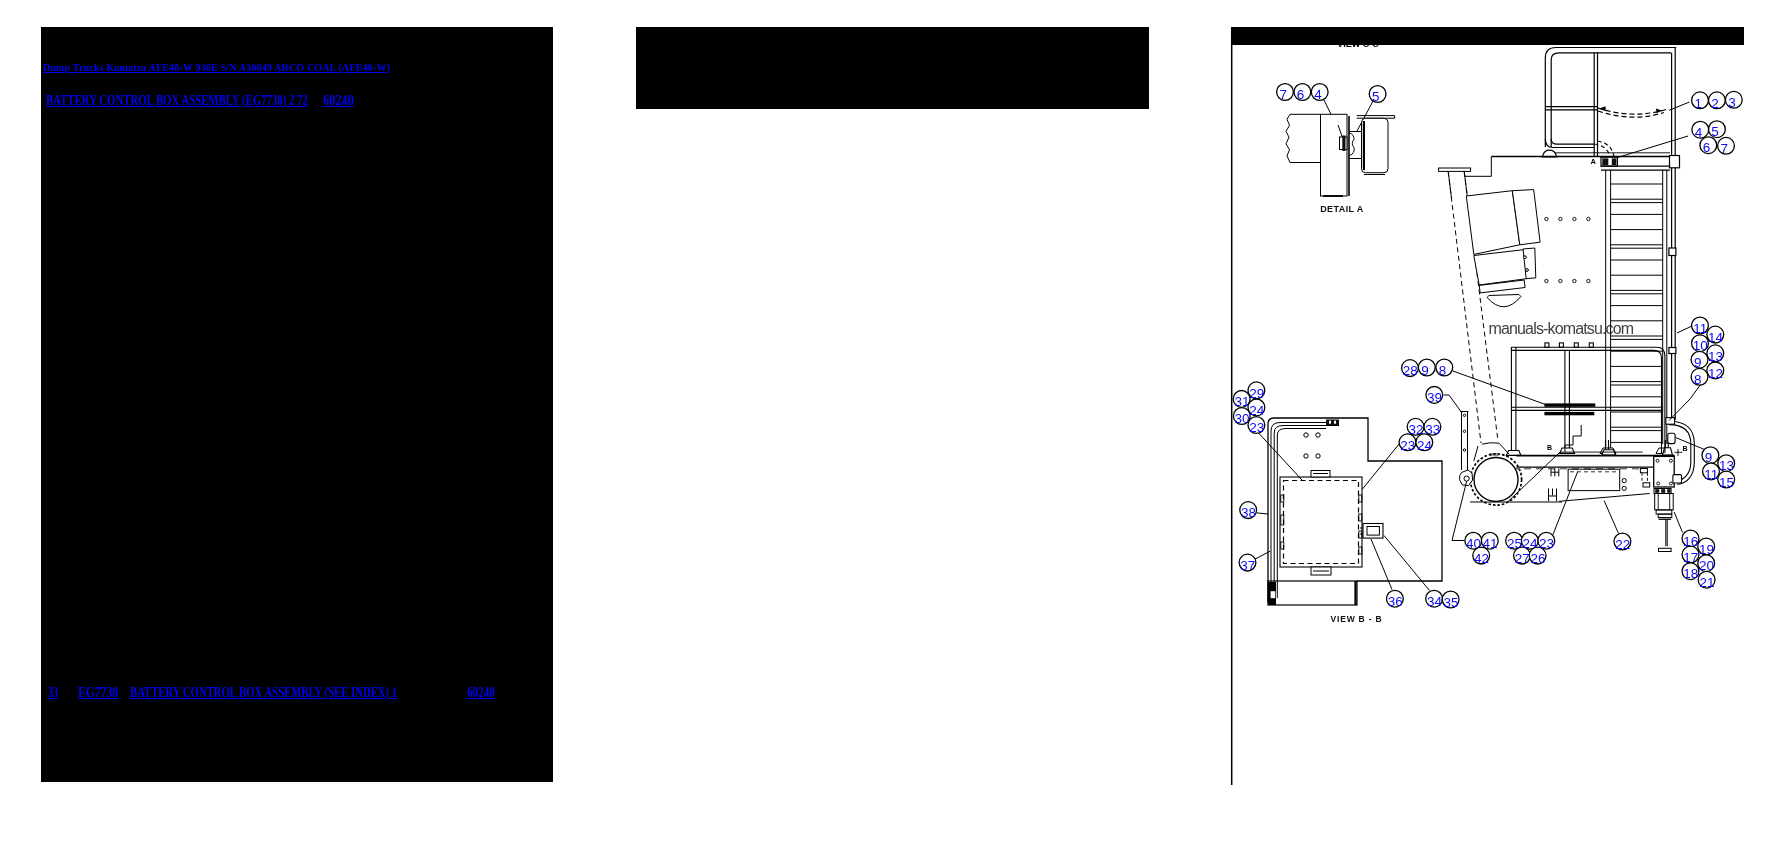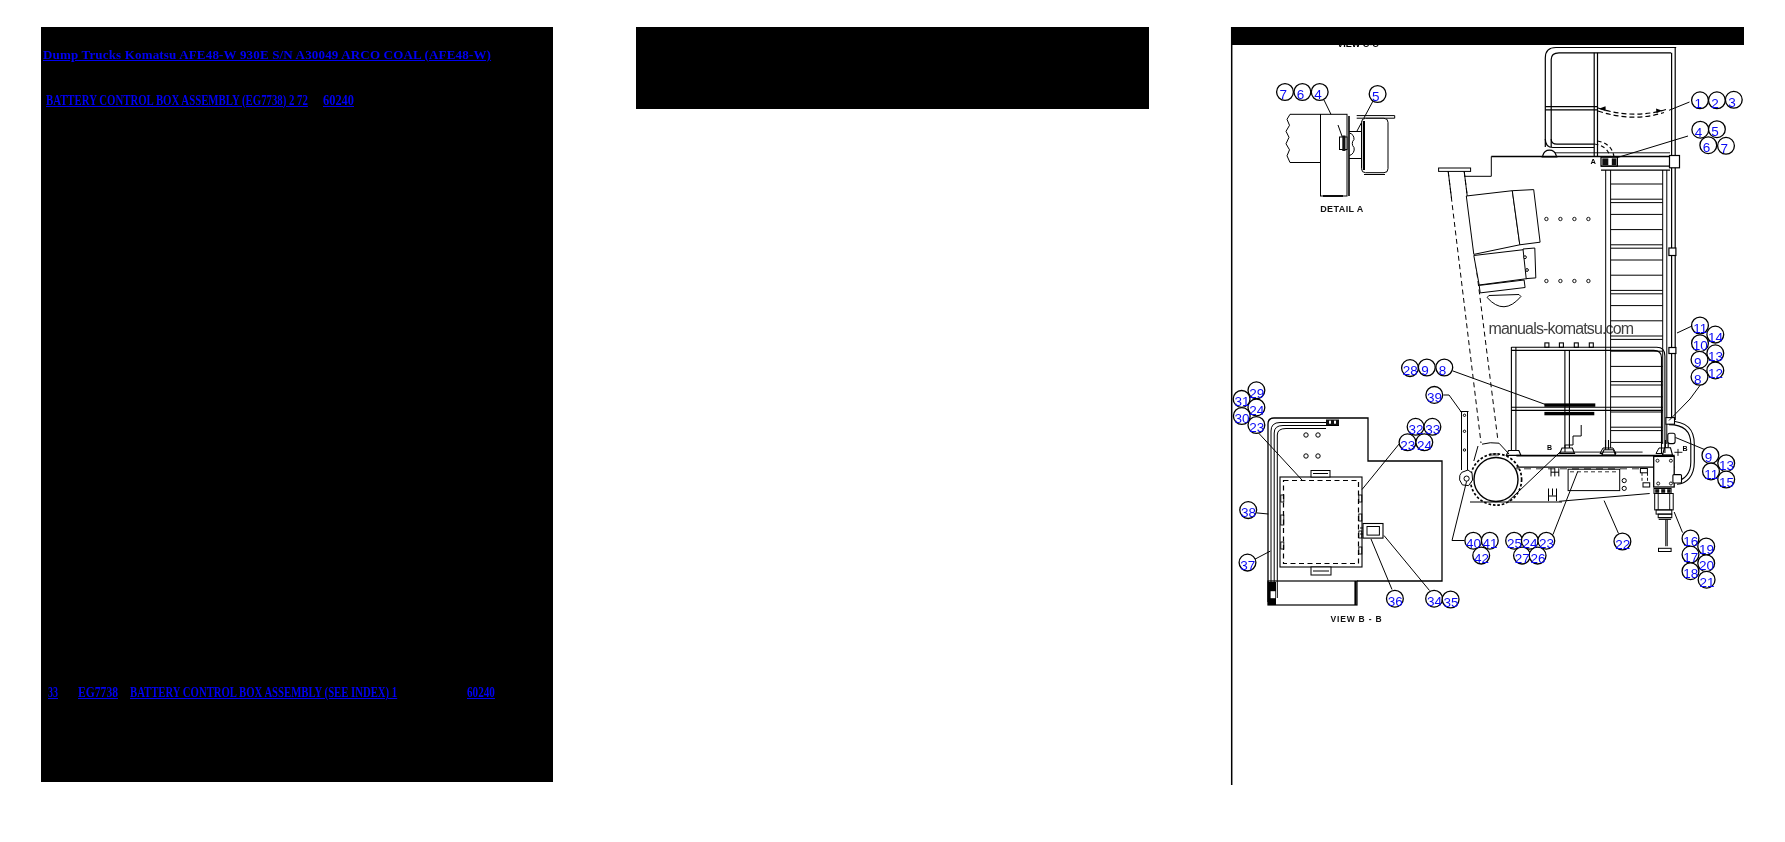--- a/index.html
+++ b/index.html
@@ -7,21 +7,21 @@
 .blk{position:absolute;background:#000;z-index:1}
 .lnk{position:absolute;z-index:3;color:#0000f2;font-family:"Liberation Serif",serif;font-weight:bold;white-space:pre;text-decoration:underline}
 svg{position:absolute;left:0;top:0;z-index:2}
 svg text{font-family:"Liberation Sans",sans-serif}
 .cn{font-size:13.5px;fill:#0a0af5}
 </style>
 </head>
 <body>
 <div class="blk" style="left:41px;top:27px;width:512px;height:755px"></div>
 <div class="blk" style="left:636px;top:27px;width:513px;height:82px"></div>
-<div class="lnk" style="left:43px;top:47px;font-size:13px;letter-spacing:0.17px">Dump Trucks Komatsu AFE48-W 930E S/N A30049 ARCO COAL (AFE48-W)</div>
+<div class="lnk" style="left:43px;top:62px;font-size:10px;letter-spacing:0.17px">Dump Trucks Komatsu AFE48-W 930E S/N A30049 ARCO COAL (AFE48-W)</div>
 <div class="lnk" style="left:46px;top:90.6px;font-size:15.3px;transform:scaleX(0.705);transform-origin:left top">BATTERY CONTROL BOX ASSEMBLY (EG7738) 2 72</div>
 <div class="lnk" style="left:323px;top:90.6px;font-size:15.3px;transform:scaleX(0.81);transform-origin:left top">60240</div>
 <div class="lnk" style="left:48px;top:683.4px;font-size:15.3px;transform:scaleX(0.654);transform-origin:left top">33</div>
 <div class="lnk" style="left:78px;top:683.4px;font-size:15.3px;transform:scaleX(0.759);transform-origin:left top">EG7738</div>
 <div class="lnk" style="left:130px;top:683.4px;font-size:15.3px;transform:scaleX(0.70);transform-origin:left top">BATTERY CONTROL BOX ASSEMBLY (SEE INDEX) 1</div>
 <div class="lnk" style="left:467px;top:683.4px;font-size:15.3px;transform:scaleX(0.73);transform-origin:left top">60240</div>
 <svg width="1785" height="842" viewBox="0 0 1785 842" fill="none" stroke="#000" stroke-width="1">
 
 <text x="1358" y="47.3" font-size="9" fill="#000" stroke="none" text-anchor="middle" font-weight="bold">VIEW C-C</text>
 <rect x="1231" y="27" width="513" height="18" fill="#000" stroke="none"></rect>

